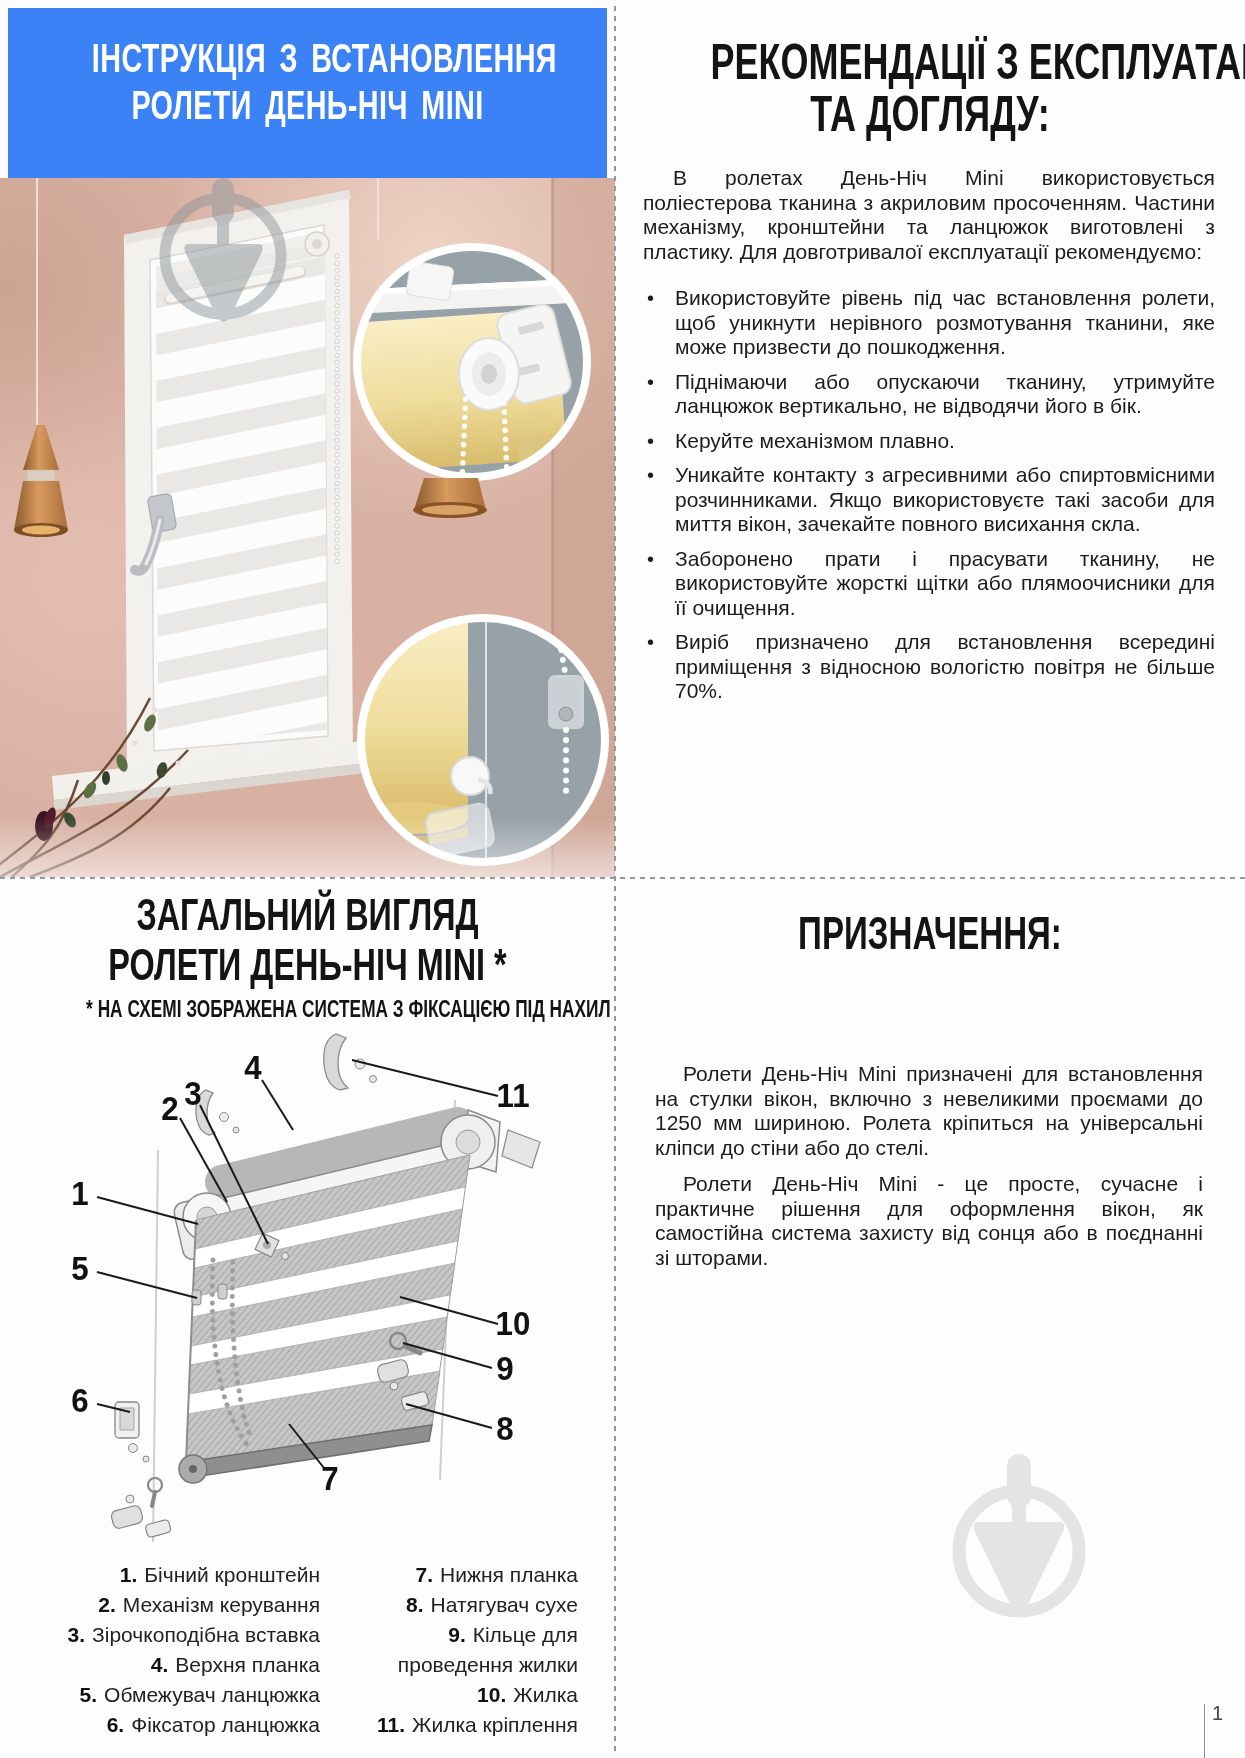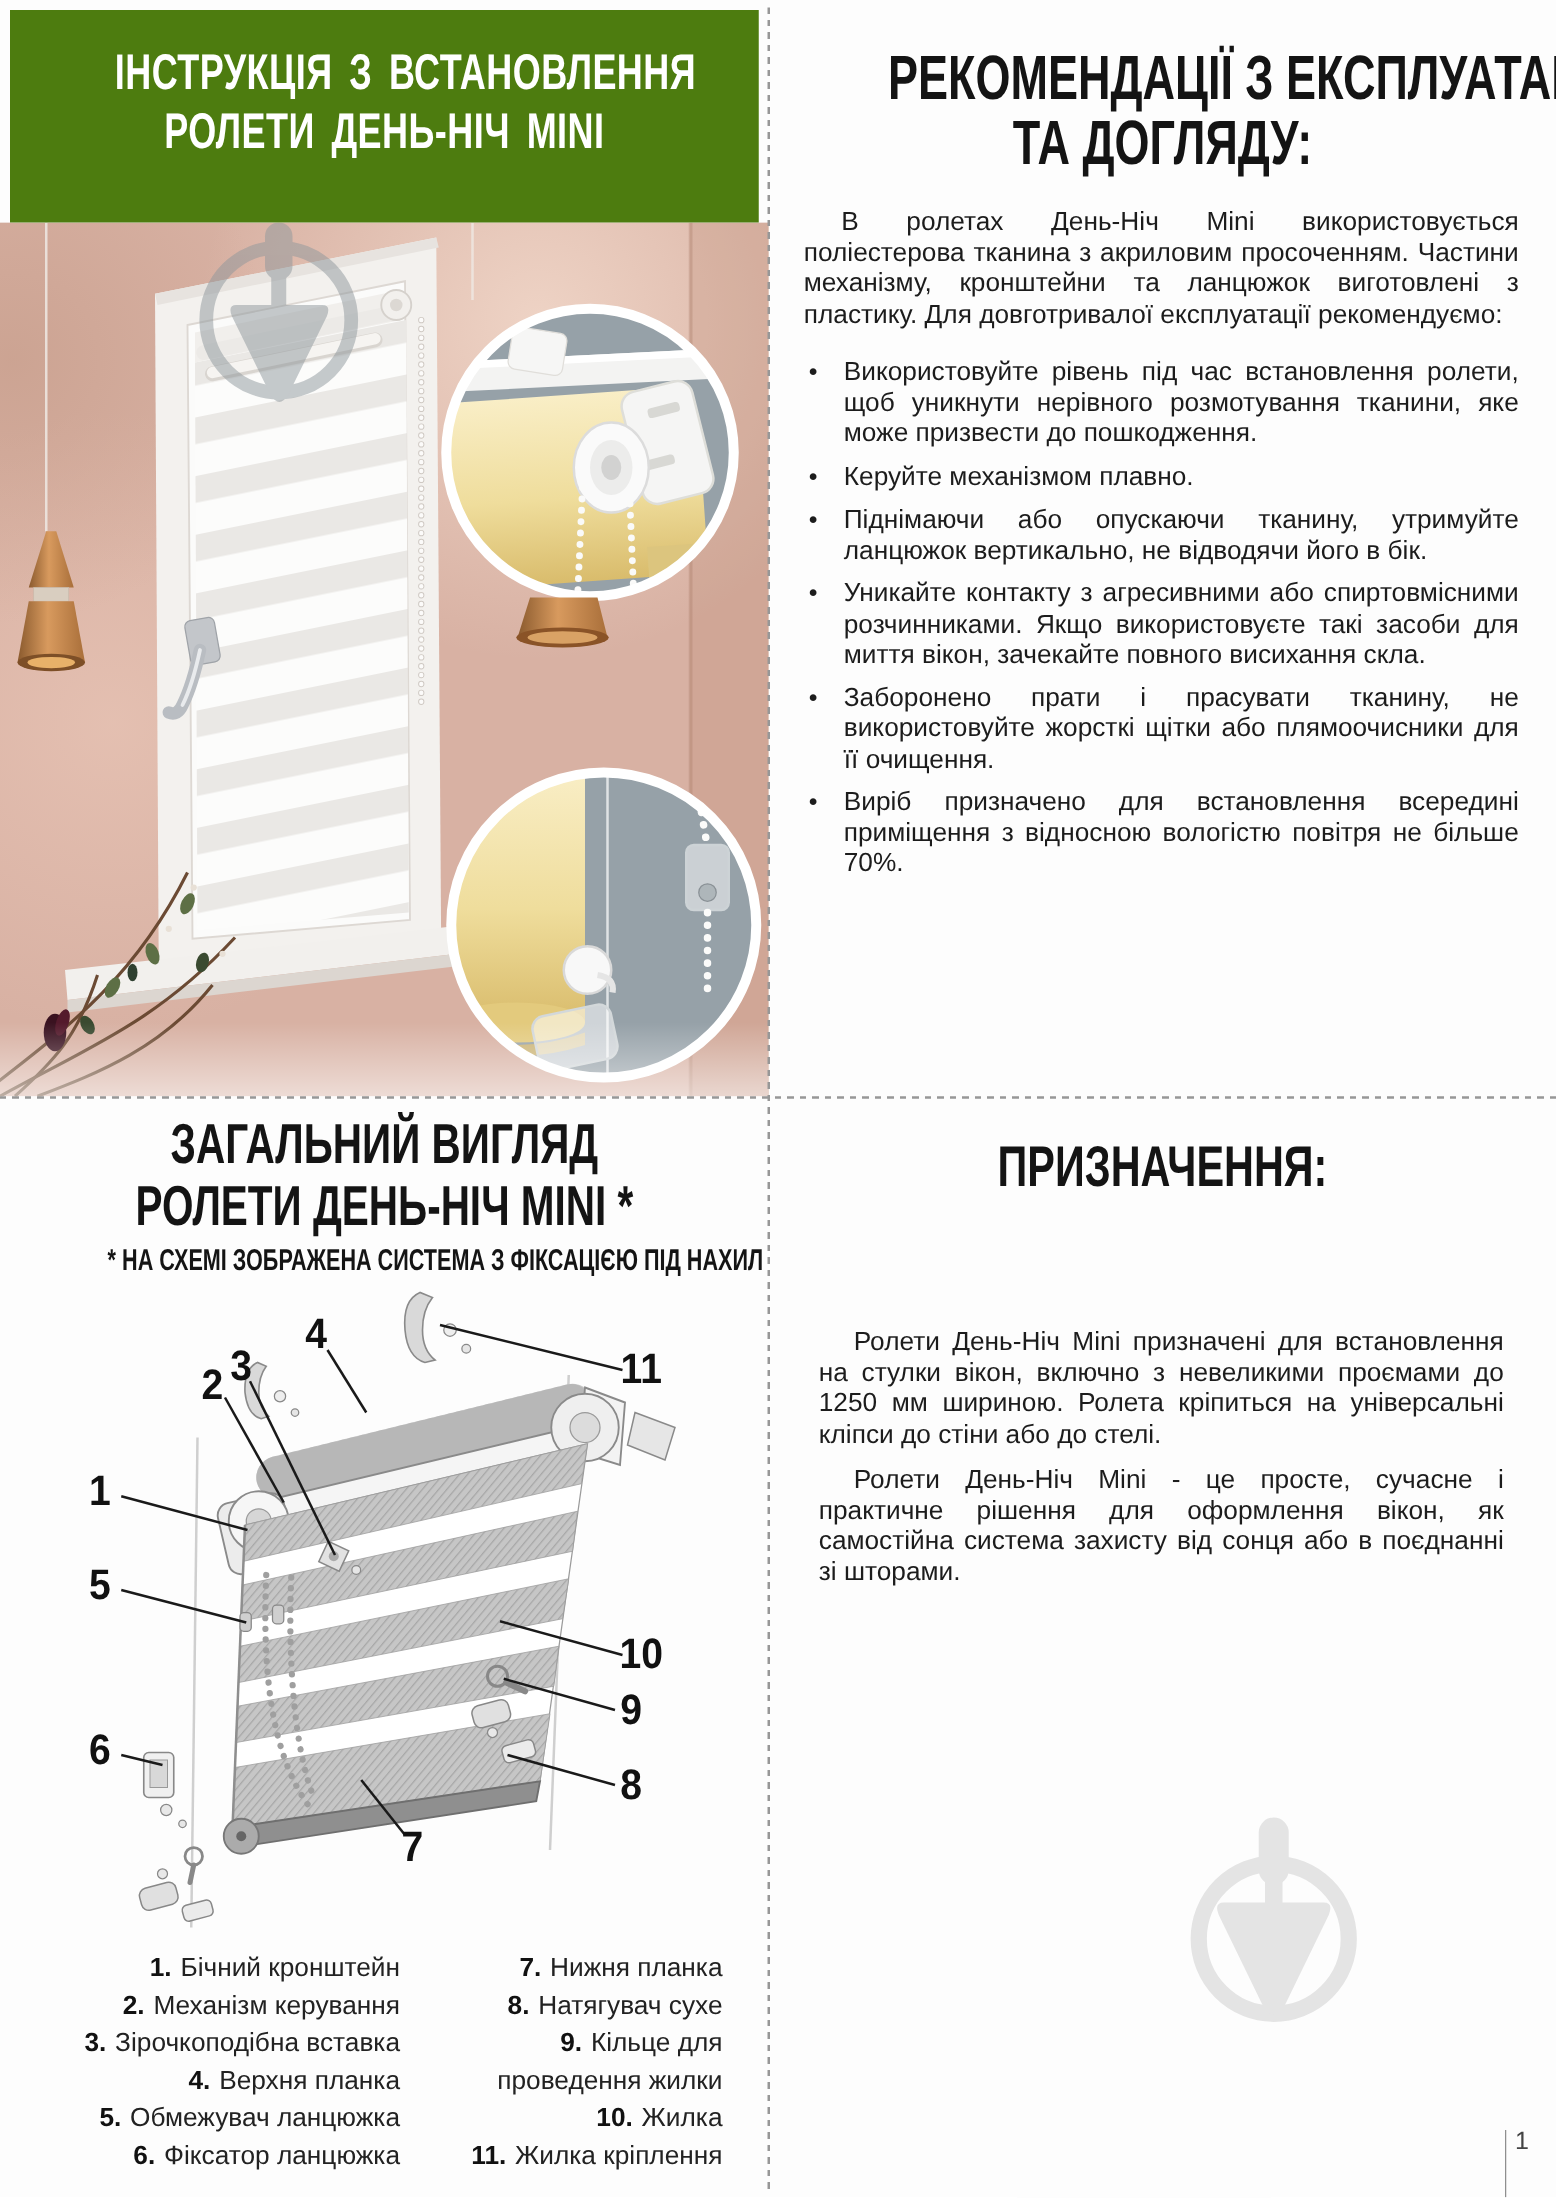--- a/index.html
+++ b/index.html
@@ -5,21 +5,21 @@
   html,body{margin:0;padding:0;background:#ffffff;}
   .page{position:relative;width:1245px;height:1758px;background:#fdfdfd;overflow:hidden;
         font-family:"Liberation Sans",sans-serif;color:#111;}
   .abs{position:absolute;}
   
   .vdash{left:614px;top:6px;width:2px;height:1748px;
          background:repeating-linear-gradient(180deg,#979797 0 5px,transparent 5px 10px);}
   .hdash{left:0;top:877px;width:1245px;height:2px;
          background:repeating-linear-gradient(90deg,#979797 0 5px,transparent 5px 10px);}
   
-  .install-header{left:8px;top:8px;width:599px;height:170px;background:#4d7c0f;}
+  .install-header{left:8px;top:8px;width:599px;height:170px;background:#3b82f6;}
   .cond{font-weight:bold;transform:scaleX(.72);transform-origin:50% 50%;white-space:nowrap;}
   .install-title{width:100%;text-align:center;color:#fff;font-size:40px;line-height:47px;
                  margin-top:27px;word-spacing:7px;letter-spacing:.5px;}
   
   .care-title{left:625px;top:36px;width:610px;text-align:center;color:#141414;
               font-size:50px;line-height:52px;}
   .purpose-title{left:625px;top:908px;width:610px;text-align:center;color:#141414;
                  font-size:46px;line-height:50px;}
   
   .bodytext{font-size:21px;line-height:24.5px;text-align:justify;color:#1c1c1c;}
@@ -227,22 +227,22 @@
     <div>ТА ДОГЛЯДУ:</div>
   </div>
 
   <div class="abs bodytext care-intro">
     <p>В ролетах День-Ніч Mini використовується поліестерова тканина з акриловим просоченням. Частини механізму, кронштейни та ланцюжок виготовлені з пластику. Для довготривалої експлуатації рекомендуємо:</p>
   </div>
 
   <div class="abs bodytext care-list">
     <ul>
       <li>Використовуйте рівень під час встановлення ролети, щоб уникнути нерівного розмотування тканини, яке може призвести до пошкодження.</li>
+      <li>Піднімаючи або опускаючи тканину, утримуйте ланцюжок вертикально, не відводячи його в бік.</li>
       <li>Керуйте механізмом плавно.</li>
-      <li>Піднімаючи або опускаючи тканину, утримуйте ланцюжок вертикально, не відводячи його в бік.</li>
       <li>Уникайте контакту з агресивними або спиртовмісними розчинниками. Якщо використовуєте такі засоби для миття вікон, зачекайте повного висихання скла.</li>
       <li>Заборонено прати і прасувати тканину, не використовуйте жорсткі щітки або плямоочисники для її очищення.</li>
       <li>Виріб призначено для встановлення всередині приміщення з відносною вологістю повітря не більше 70%.</li>
     </ul>
   </div>
 
   <div class="abs vdash"></div>
   <div class="abs hdash"></div>
 
   <div class="abs cond overview-title">

